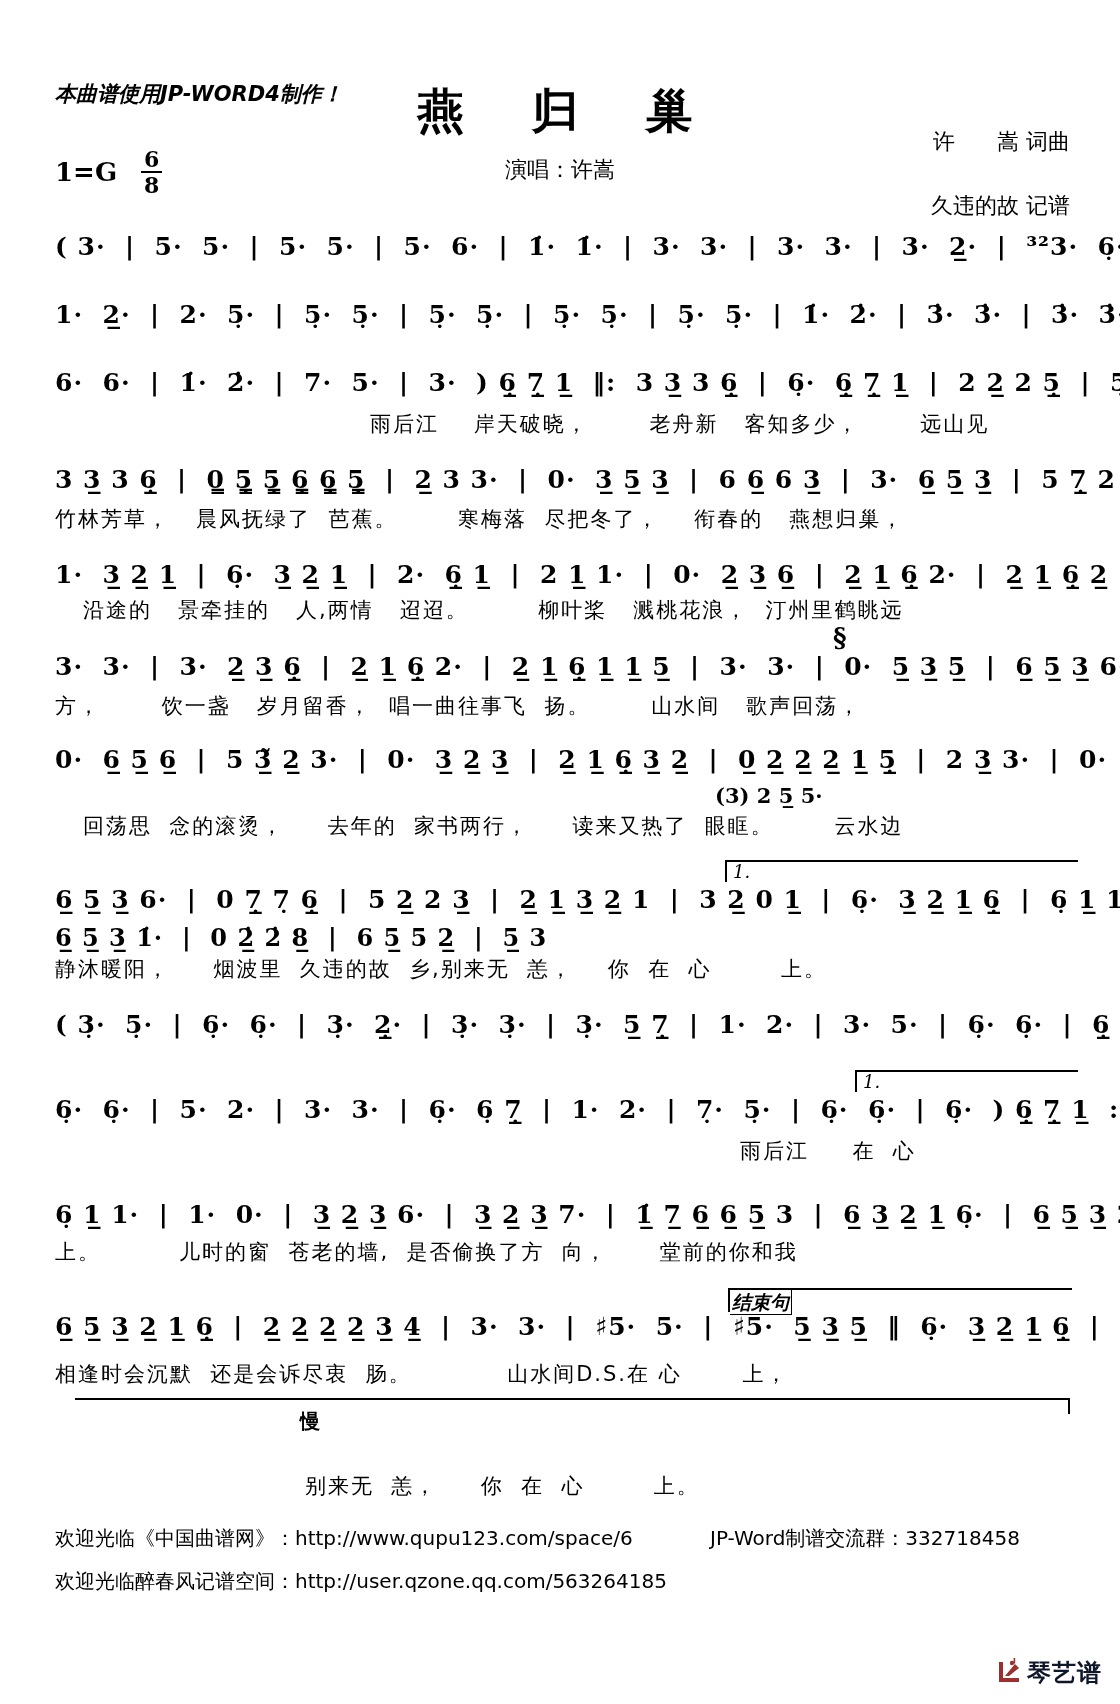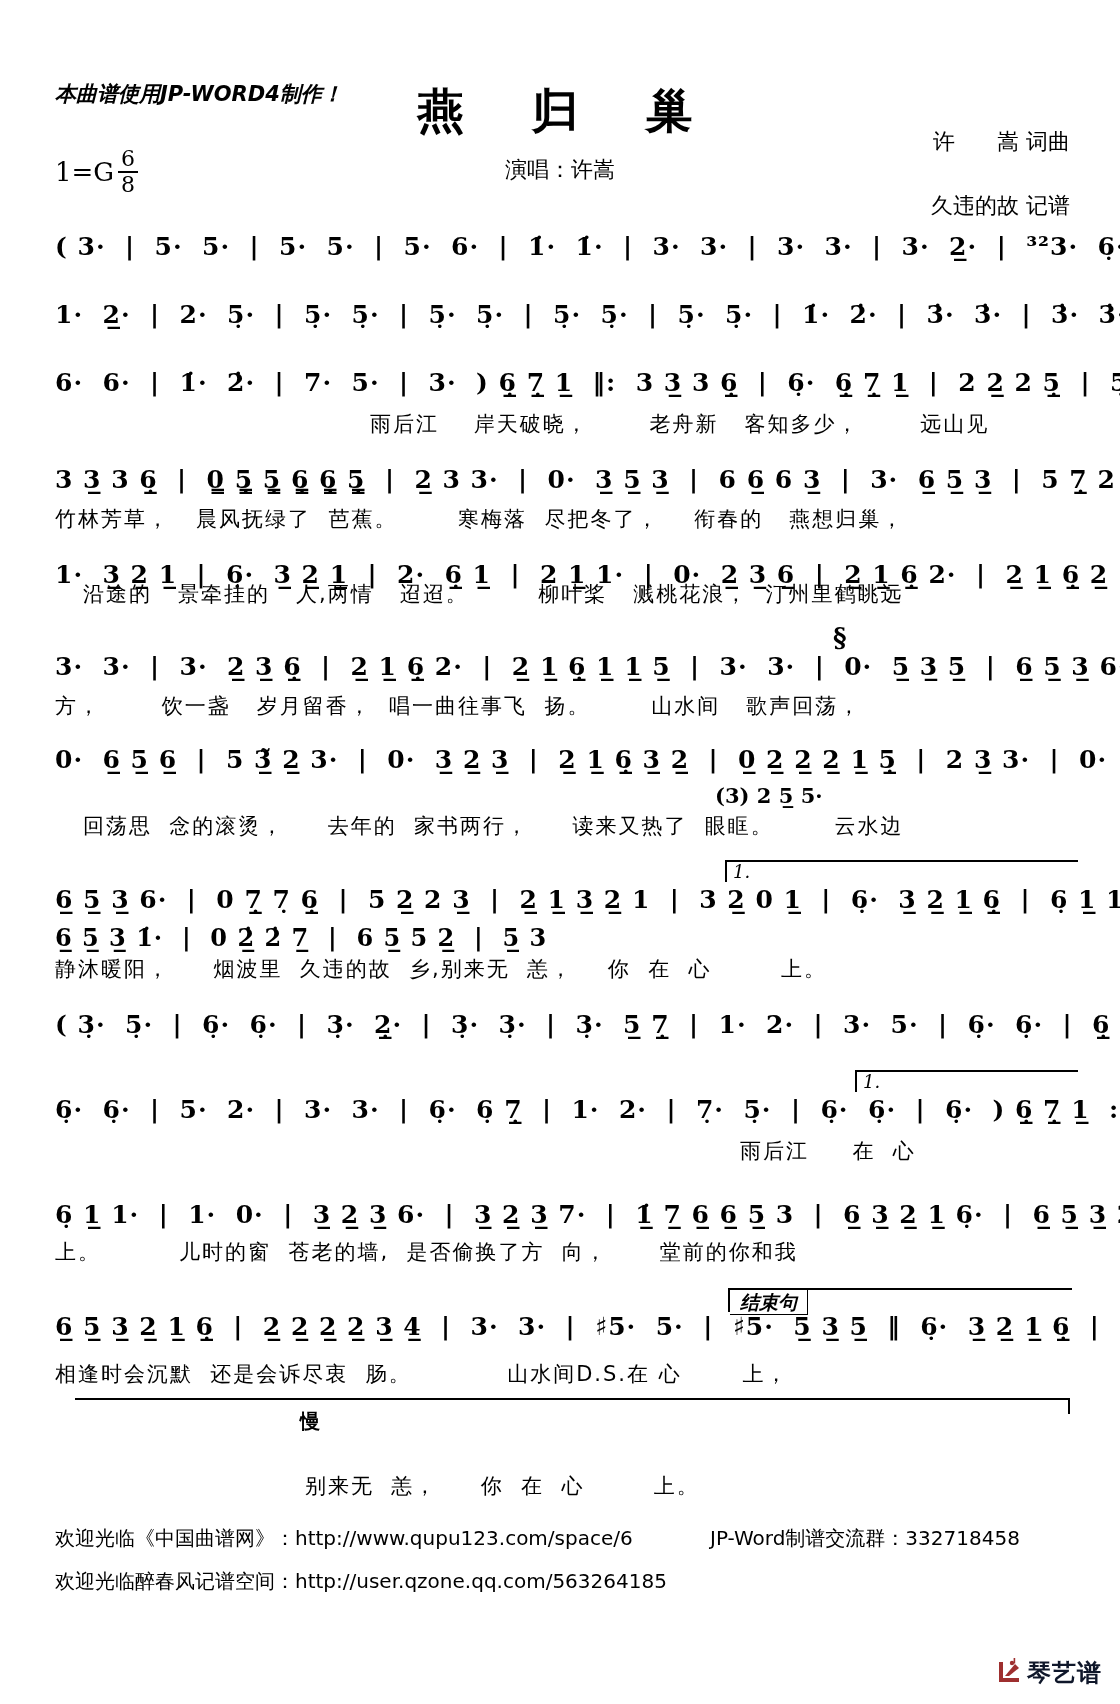--- a/index.html
+++ b/index.html
@@ -2,39 +2,39 @@
 <html><head>
 <meta charset="utf-8">
 <style>
   html,body{margin:0;padding:0;background:#888;}
   .page{position:relative;width:1120px;height:1704px;background:#ffffff;color:#000;
         font-family:"DejaVu Sans",sans-serif;overflow:hidden;margin:0 auto;}
   .maker-note{position:absolute;top:80px;left:55px;font-size:21px;font-style:italic;font-weight:bold;white-space:pre;}
   .title{position:absolute;top:80px;left:0;width:100%;text-align:center;
          font-family:"DejaVu Serif",serif;font-weight:bold;font-size:47px;letter-spacing:10px;white-space:pre;}
   .credits{position:absolute;top:126px;right:50px;text-align:right;font-size:22px;line-height:32px;white-space:pre;}
-  .keysig{position:absolute;top:148px;left:55px;font-size:26px;font-weight:normal;
-          font-family:"DejaVu Serif",serif;display:flex;align-items:center;gap:4px;}
+  .keysig{position:absolute;top:148px;left:55px;font-size:26px;font-weight:bold;
+          font-family:"DejaVu Serif",serif;display:flex;align-items:center;gap:24px;}
   .frac{display:inline-flex;flex-direction:column;align-items:center;line-height:1;font-size:22px;}
   .frac .num{border-bottom:2px solid #000;padding:0 3px 1px 3px;}
   .frac .den{padding-top:1px;}
   .performer{position:absolute;top:155px;left:0;width:100%;text-align:center;font-size:22px;white-space:pre;}
   .notes{position:absolute;left:55px;font-family:"DejaVu Serif",serif;font-weight:bold;
          font-size:25px;white-space:pre;letter-spacing:1px;}
   .ossia{position:absolute;left:55px;font-family:"DejaVu Serif",serif;font-weight:bold;
          font-size:24px;white-space:pre;letter-spacing:1px;}
   .lyrics{position:absolute;left:55px;font-size:21px;white-space:pre;letter-spacing:2px;}
   .segno{position:absolute;font-size:26px;font-weight:bold;font-family:"DejaVu Serif",serif;}
   .subnote{position:absolute;font-family:"DejaVu Serif",serif;font-weight:bold;font-size:21px;white-space:pre;}
   .volta{position:absolute;border-top:2px solid #000;border-left:2px solid #000;height:20px;
          font-family:"DejaVu Serif",serif;font-style:italic;font-size:18px;padding-left:6px;line-height:20px;}
   .ending-label{position:absolute;border-top:2px solid #000;border-left:2px solid #000;height:22px;
          font-size:19px;font-style:italic;font-weight:bold;line-height:24px;}
   .ending-label .boxed{display:inline-block;border-right:1px solid #000;border-bottom:1px solid #000;
-         padding:0 10px;white-space:pre;}
+         padding:0 2px;white-space:pre;}
   .endline{position:absolute;left:75px;right:50px;border-top:2px solid #000;height:14px;
          border-right:2px solid #000;}
   .tempo{position:absolute;font-size:20px;font-weight:bold;}
   .footer-line{position:absolute;font-size:20px;white-space:pre;}
   .logo{position:absolute;right:18px;bottom:14px;display:flex;align-items:center;gap:2px;}
   .logo-text{font-size:24px;font-weight:bold;letter-spacing:1px;}
 </style>
 </head>
 <body>
 
@@ -57,33 +57,33 @@
 
   <div class="notes" style="top:300px">1·  2̲·  |  2·  5̣·  |  5̣·  5̣·  |  5̣·  5̣·  |  5̣·  5̣·  |  5̣·  5̣·  |  1̇·  2̇·  |  3̇·  3̇·  |  3̇·  3̇·  |  3̇·  2̲̇·  |  3̇·  5̇·  |</div>
 
   <div class="notes" style="top:368px">6·  6·  |  1̇·  2̇·  |  7·  5·  |  3·  ) 6̣̲ 7̣̲ 1̲  ‖:  3 3̲ 3 6̣̲  |  6̣·  6̣̲ 7̣̲ 1̲  |  2 2̲ 2 5̣̲  |  5̣·  6̲ 1̲ 6̣̲  |</div>
   <div class="lyrics" style="top:410px;padding-left:315px">雨后江    岸天破晓，       老舟新   客知多少，       远山见</div>
 
   <div class="notes" style="top:465px">3 3̲ 3 6̣̲  |  0̳ 5̣̳ 5̣̳ 6̣̳ 6̣̳ 5̣̳  |  2̲ 3 3·  |  0·  3̲ 5̲ 3̲  |  6 6̲ 6 3̲  |  3·  6̲ 5̲ 3̲  |  5 7̣̲ 2 1̲  |</div>
   <div class="lyrics" style="top:505px">竹林芳草，   晨风抚绿了  芭蕉。       寒梅落  尽把冬了，    衔春的   燕想归巢，</div>
 
   <div class="notes" style="top:560px">1·  3̲ 2̲ 1̲  |  6̣·  3̲ 2̲ 1̲  |  2·  6̣̲ 1̲  |  2 1̲ 1·  |  0·  2̲ 3̲ 6̲  |  2̲ 1̲ 6̣̲ 2·  |  2̲ 1̲ 6̣̲ 2̲ 1̲ 6̣̲  |</div>
-  <div class="lyrics" style="top:580px;padding-left:28px">沿途的   景牵挂的   人,两情   迢迢。        柳叶桨   溅桃花浪，  汀州里鹤眺远</div>
+  <div class="lyrics" style="top:596px;padding-left:28px">沿途的   景牵挂的   人,两情   迢迢。        柳叶桨   溅桃花浪，  汀州里鹤眺远</div>
 
   <div class="segno" style="top:622px;left:833px">§</div>
   <div class="notes" style="top:652px">3·  3·  |  3·  2̲ 3̲ 6̣̲  |  2̲ 1̲ 6̣̲ 2·  |  2̲ 1̲ 6̣̲ 1̲ 1̲ 5̲  |  3·  3·  |  0·  5̲ 3̲ 5̲  |  6̲ 5̲ 3̲ 6·  |</div>
   <div class="lyrics" style="top:692px">方，       饮一盏   岁月留香，  唱一曲往事飞  扬。       山水间   歌声回荡，</div>
 
   <div class="notes" style="top:745px">0·  6̲ 5̲ 6̲  |  5 3̲̃ 2̲ 3·  |  0·  3̲ 2̲ 3̲  |  2̲ 1̲ 6̣̲ 3̲ 2̲  |  0̲ 2̲ 2̲ 2̲ 1̲ 5̣̲  |  2 3̲ 3·  |  0·  5̲ 3̲ 5̲  |</div>
   <div class="subnote" style="top:783px;left:715px">(3) 2 5̲ 5·</div>
   <div class="lyrics" style="top:812px;padding-left:28px">回荡思  念的滚烫，     去年的  家书两行，     读来又热了  眼眶。       云水边</div>
 
   <div class="volta" style="top:860px;left:725px;width:345px">1.</div>
   <div class="notes" style="top:885px">6̲ 5̲ 3̲ 6·  |  0 7̣̲ 7̣ 6̣̲  |  5 2̲ 2 3̲  |  2̲ 1̲ 3̲ 2̲ 1  |  3 2̲ 0 1̲  |  6̣·  3̲ 2̲ 1̲ 6̣̲  |  6̣ 1̲ 1·  |</div>
-  <div class="ossia" style="top:923px">6̲ 5̲ 3̲ 1̇·  |  0 2̲̇ 2̇ 7̲  |  6 5̲ 5 2̲  |  5̲ 3</div>
+  <div class="ossia" style="top:923px">6̲ 5̲ 3̲ 1̇·  |  0 2̲̇ 2̇ 8̲  |  6 5̲ 5 2̲  |  5̲ 3</div>
   <div class="lyrics" style="top:955px">静沐暖阳，     烟波里  久违的故  乡,别来无  恙，    你  在  心        上。</div>
 
   <div class="notes" style="top:1010px">( 3̣·  5̣·  |  6̣·  6̣·  |  3̣·  2̣̲·  |  3̣·  3̣·  |  3̣·  5̲ 7̣̲  |  1·  2·  |  3·  5·  |  6̣·  6̣·  |  6̣̲ 7̣̲ 1̲  2̲ 3̲ 5̲  |</div>
 
   <div class="volta" style="top:1070px;left:855px;width:215px">1.</div>
   <div class="notes" style="top:1095px">6̣·  6̣·  |  5·  2·  |  3·  3·  |  6̣·  6̣ 7̣̲  |  1·  2·  |  7̣·  5̣·  |  6̣·  6̣·  |  6̣·  ) 6̣̲ 7̣̲ 1̲  :‖  6̣·  3̲ 2̲ 1̲ 6̣̲  |</div>
   <div class="lyrics" style="top:1137px;padding-left:685px">雨后江     在  心</div>
 
   <div class="notes" style="top:1200px">6̣ 1̲ 1·  |  1·  0·  |  3̲ 2̲ 3̲ 6·  |  3̲ 2̲ 3̲ 7·  |  1̲̇ 7̲ 6̲ 6̲ 5̲ 3  |  6̲ 3̲ 2̲ 1̲ 6̣·  |  6̲ 5̲ 3̲ 2̲ 1̲ 6̣̲  |</div>
   <div class="lyrics" style="top:1238px">上。         儿时的窗  苍老的墙,  是否偷换了方  向，      堂前的你和我</div>

